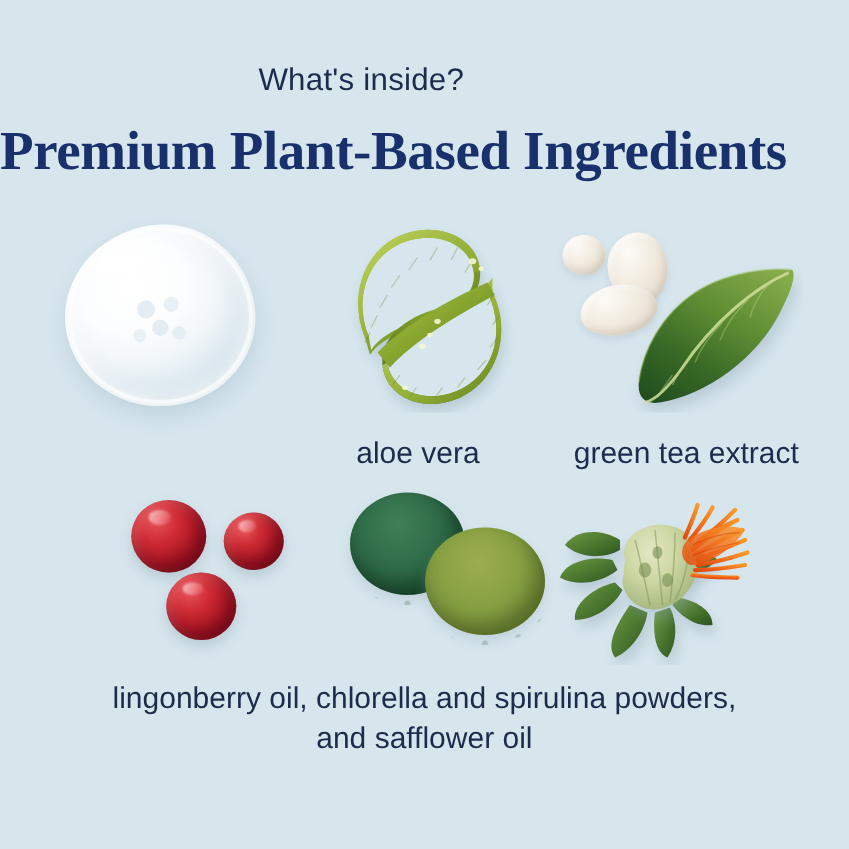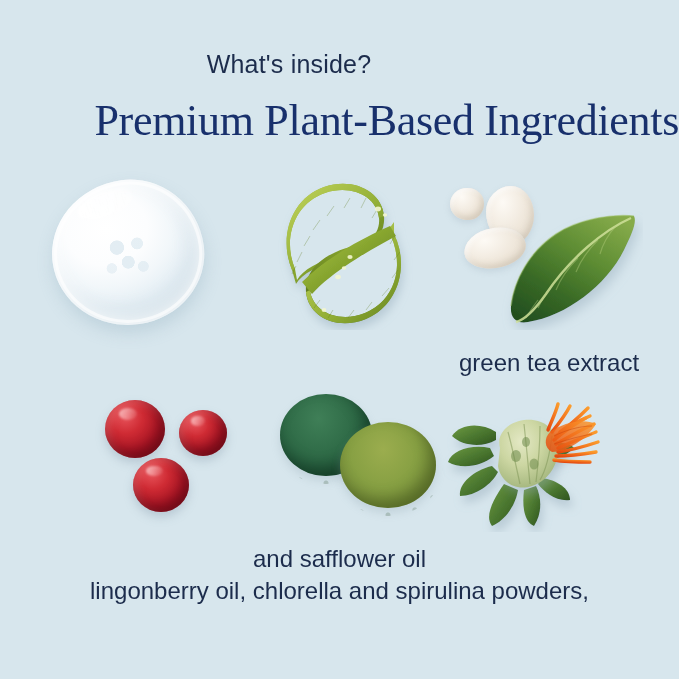--- a/index.html
+++ b/index.html
@@ -31,24 +31,24 @@
     font-size: 25px;
     font-weight: 300;
     letter-spacing: 0.2px;
     color: #1c2c4c;
   }
   .headline {
     position: absolute;
     top: 95px;
     left: 0;
     width: 679px;
-    text-align: right;
+    text-align: left;
     font-family: "Liberation Serif", serif;
     font-size: 44px;
-    font-weight: 400;
+    font-weight: 700;
     letter-spacing: -0.3px;
     color: #18306c;
     white-space: nowrap;
   }
 
   
   .row {
     position: absolute;
     left: 0;
     width: 679px;
@@ -392,20 +392,21 @@
               <path d="M100,122 C94,130 90,136 88,140"></path>
             </g>
 
             <path d="M196,38 C176,36 142,40 118,56 C92,73 76,102 73,128" stroke="#9ec261" stroke-opacity="0.45" stroke-width="1.6" fill="none"></path>
           </svg>
         </div>
       </div>
     </div>
   </div>
 
+  <div class="label label-2">aloe vera</div>
   <div class="label label-3">green tea extract</div>
 
   <div class="row row-two">
 
     <div class="cell cell2a">
       <div class="art">
         <div class="berry berry-1"></div>
         <div class="berry berry-2"></div>
         <div class="berry berry-3"></div>
       </div>
@@ -496,17 +497,17 @@
               <path d="M116,44 C128,38 142,34 154,34"></path>
               <path d="M116,52 C128,48 142,44 154,42"></path>
             </g>
           </svg>
         </div>
       </div>
     </div>
   </div>
 
   <div class="caption">
+    <span>lingonberry oil, chlorella and spirulina powders,</span>
     <span>and safflower oil</span>
-    <span>lingonberry oil, chlorella and spirulina powders,</span>
   </div>
 
 </div>
 
 </body></html>

